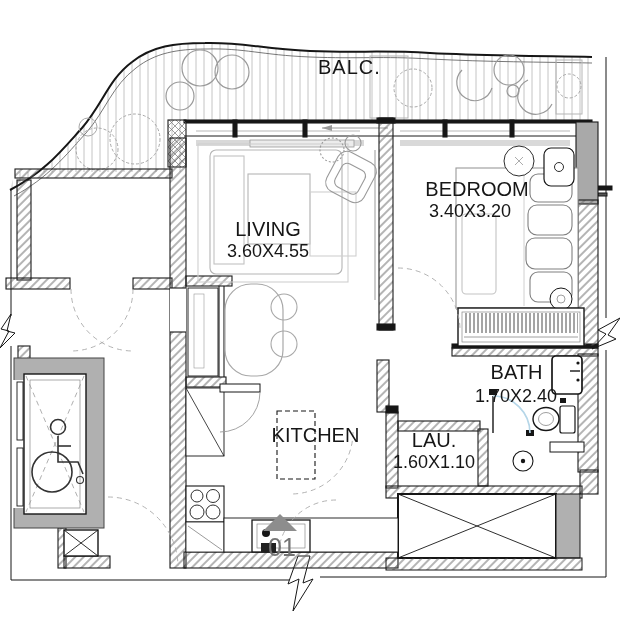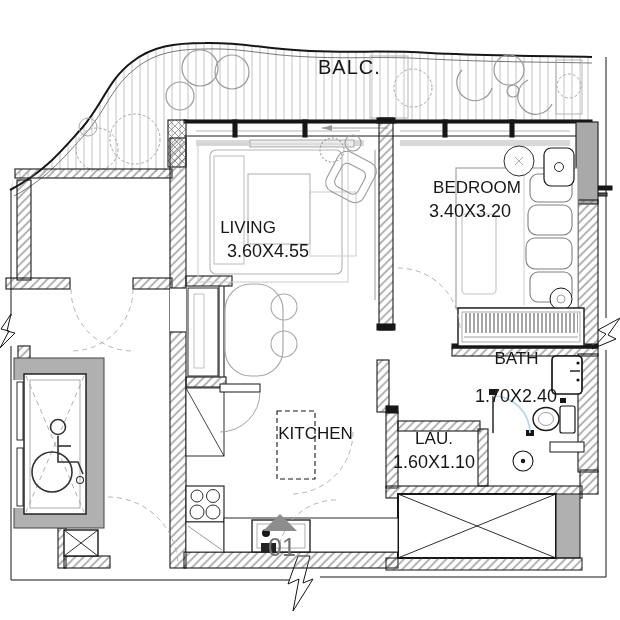--- a/index.html
+++ b/index.html
@@ -5,21 +5,21 @@
   html,body{margin:0;padding:0;background:#ffffff;}
   .canvas{
     position:relative;width:620px;height:620px;background:#ffffff;overflow:hidden;
     font-family:"Liberation Sans", sans-serif;
   }
   .canvas svg{position:absolute;left:0;top:0;}
   .lbl{
     position:absolute;color:#161616;text-align:center;line-height:1.05;
     white-space:nowrap;font-family:"Liberation Sans", sans-serif;
   }
-  .room-name{font-size:17px;}
+  .room-name{font-size:20px;}
   .room-dim{font-size:18px;}
   .balc{font-size:20px;letter-spacing:1px;}
   .unitnum{font-size:25px;color:#737373;}
 </style>
 </head>
 <body>
 
 <div class="canvas">
 
 <svg width="620" height="620" viewBox="0 0 620 620">
@@ -287,29 +287,29 @@
   <g>
     <rect x="220" y="384" width="40" height="8" fill="#fff" stroke="#161616" stroke-width="1"></rect>
     <path d="M260,392 A40,40 0 0 1 220,432" fill="none" stroke="#999" stroke-width="0.9"></path>
   </g>
 
   <polygon points="263,531 297,531 280,514" fill="#8d8d8d"></polygon>
 </svg>
 
 <div class="lbl balc" style="left:278px;top:57px;width:50px;margin-left:40px;">BALC.</div>
 
-<div class="lbl room-name" style="left:188px;top:219px;width:120px;">LIVING</div>
+<div class="lbl room-name" style="left:208px;top:219px;width:120px;">LIVING</div>
 <div class="lbl room-dim" style="left:204px;top:242px;width:128px;">3.60X4.55</div>
 
 <div class="lbl room-name" style="left:413px;top:179px;width:128px;">BEDROOM</div>
 <div class="lbl room-dim" style="left:406px;top:202px;width:128px;">3.40X3.20</div>
 
 <div class="lbl room-name" style="left:226px;top:425px;width:115px;padding-left:32px;">KITCHEN</div>
 
-<div class="lbl room-name" style="left:479px;top:350px;width:75px;">BATH</div>
+<div class="lbl room-name" style="left:479px;top:362px;width:75px;">BATH</div>
 <div class="lbl room-dim" style="left:470px;top:387px;width:92px;">1.70X2.40</div>
 
 <div class="lbl room-name" style="left:394px;top:430px;width:80px;text-align:center;">LAU.</div>
 <div class="lbl room-dim" style="left:388px;top:453px;width:92px;">1.60X1.10</div>
 
 <div class="lbl unitnum" style="left:258px;top:534px;width:48px;">01</div>
 
 </div>
 
 </body></html>

